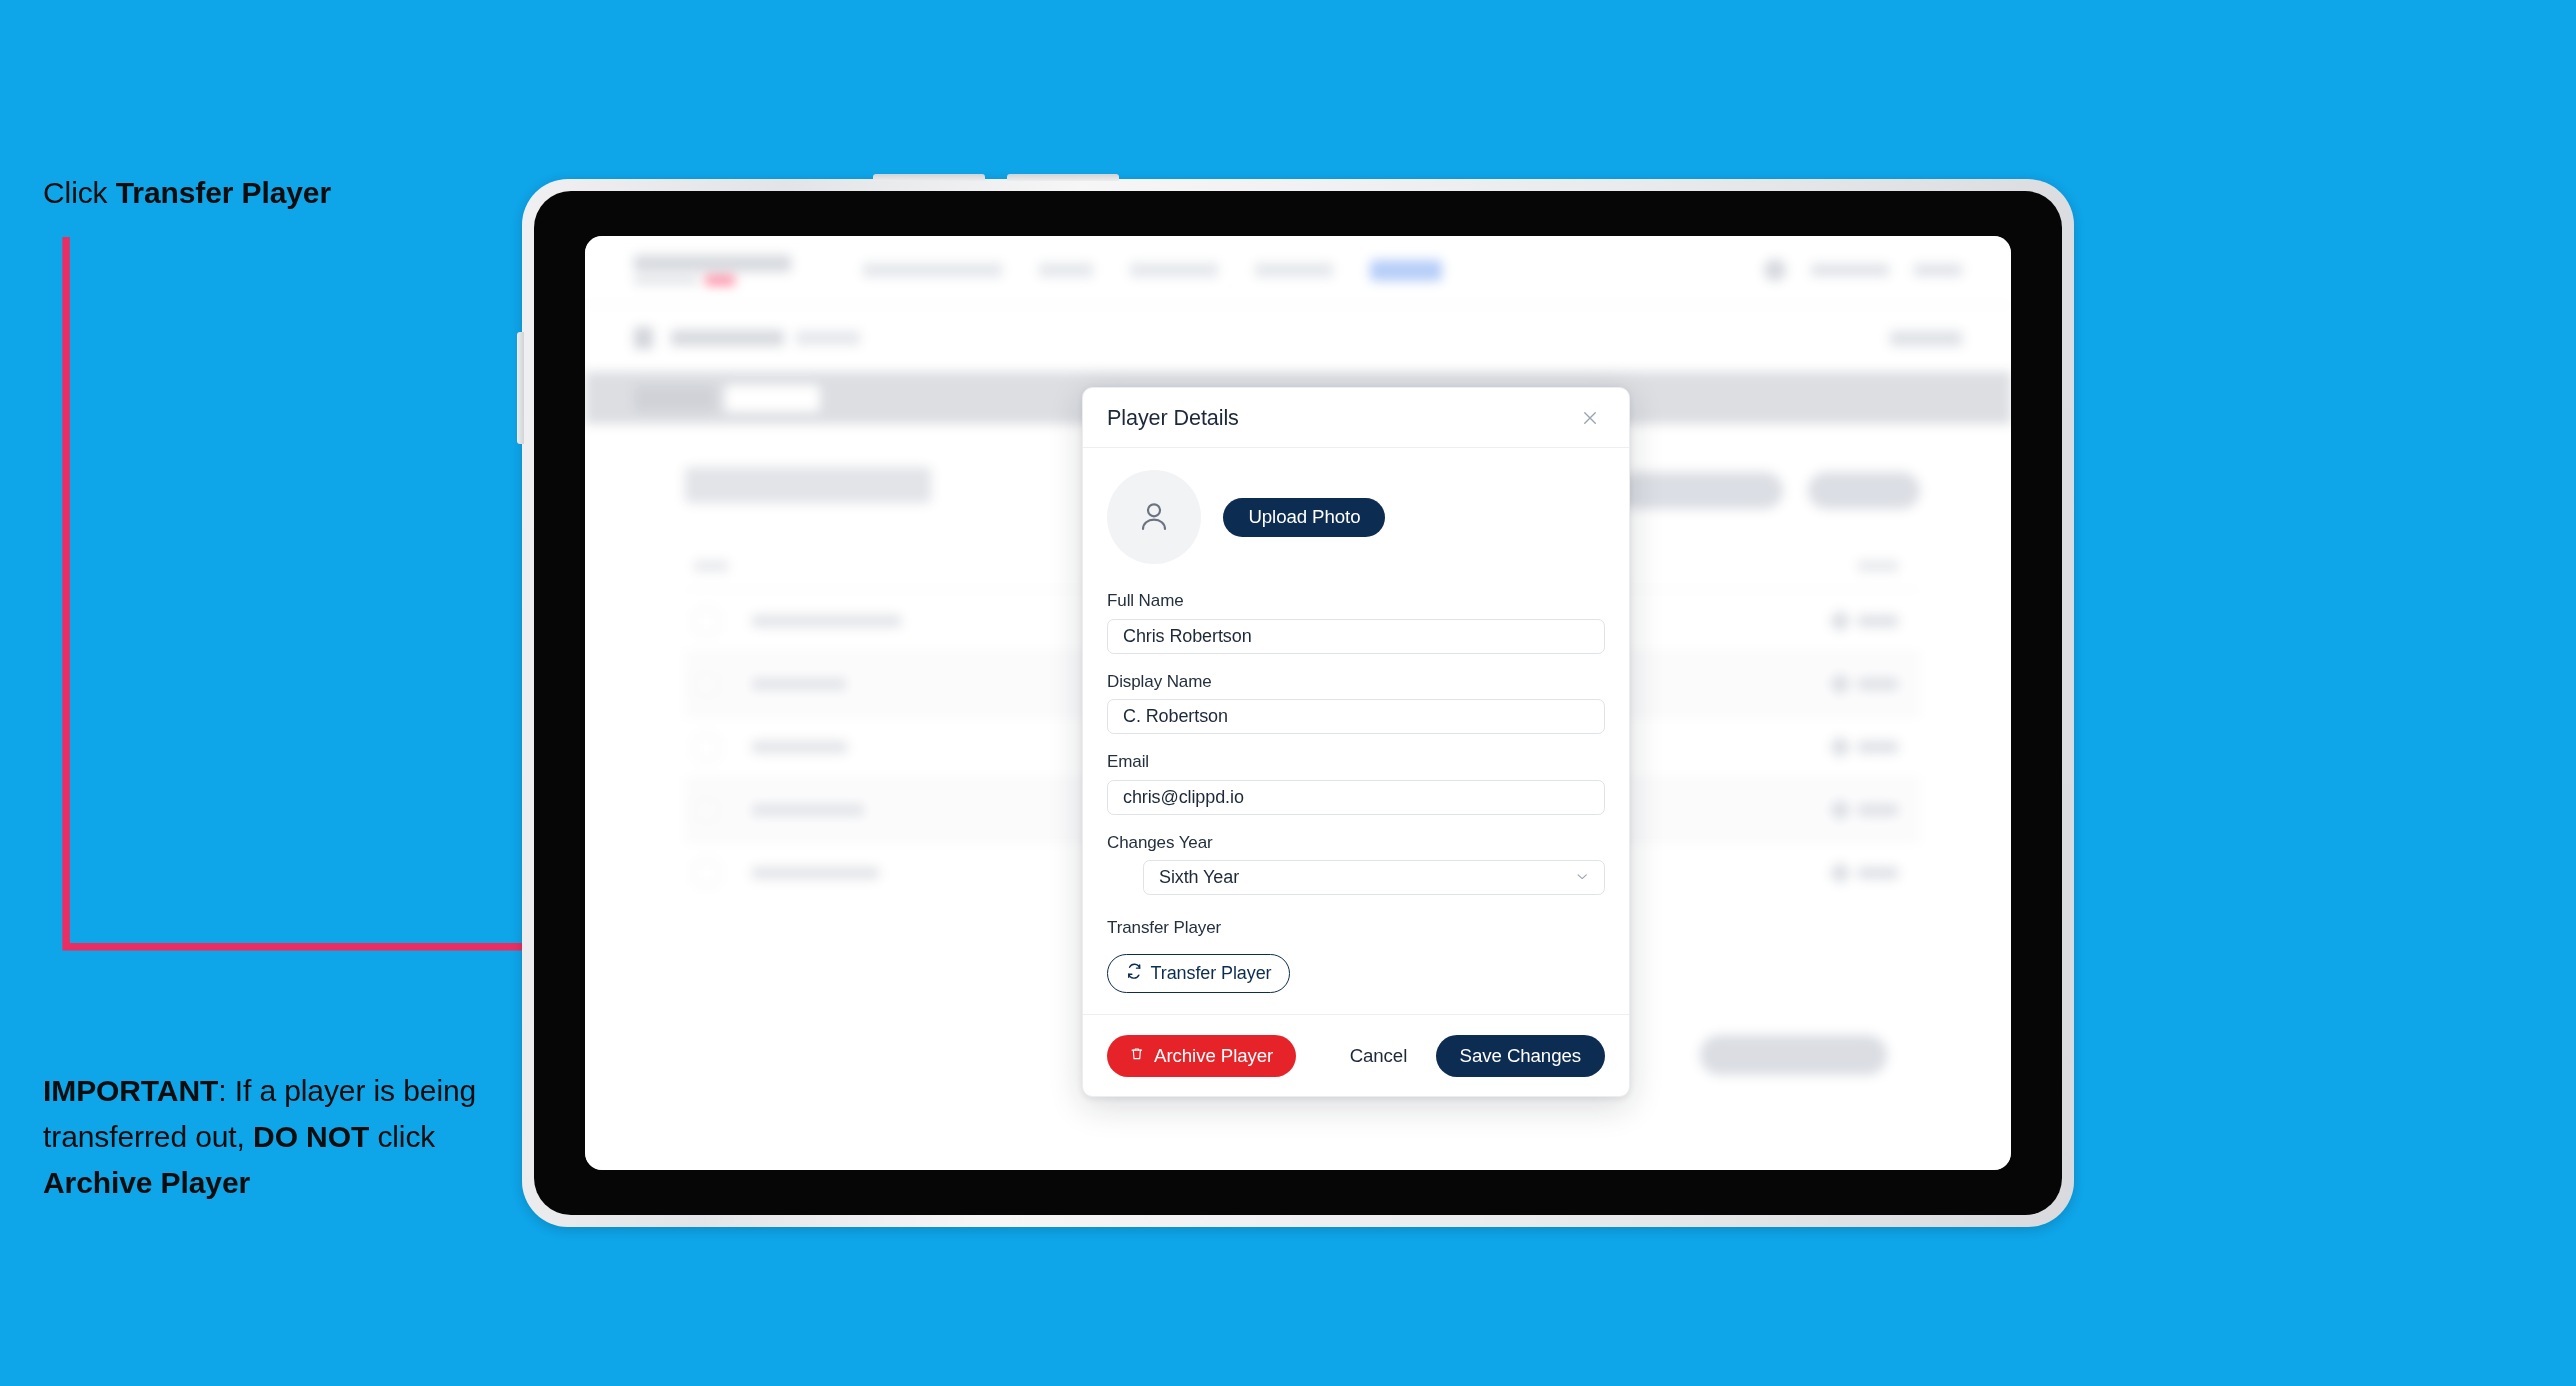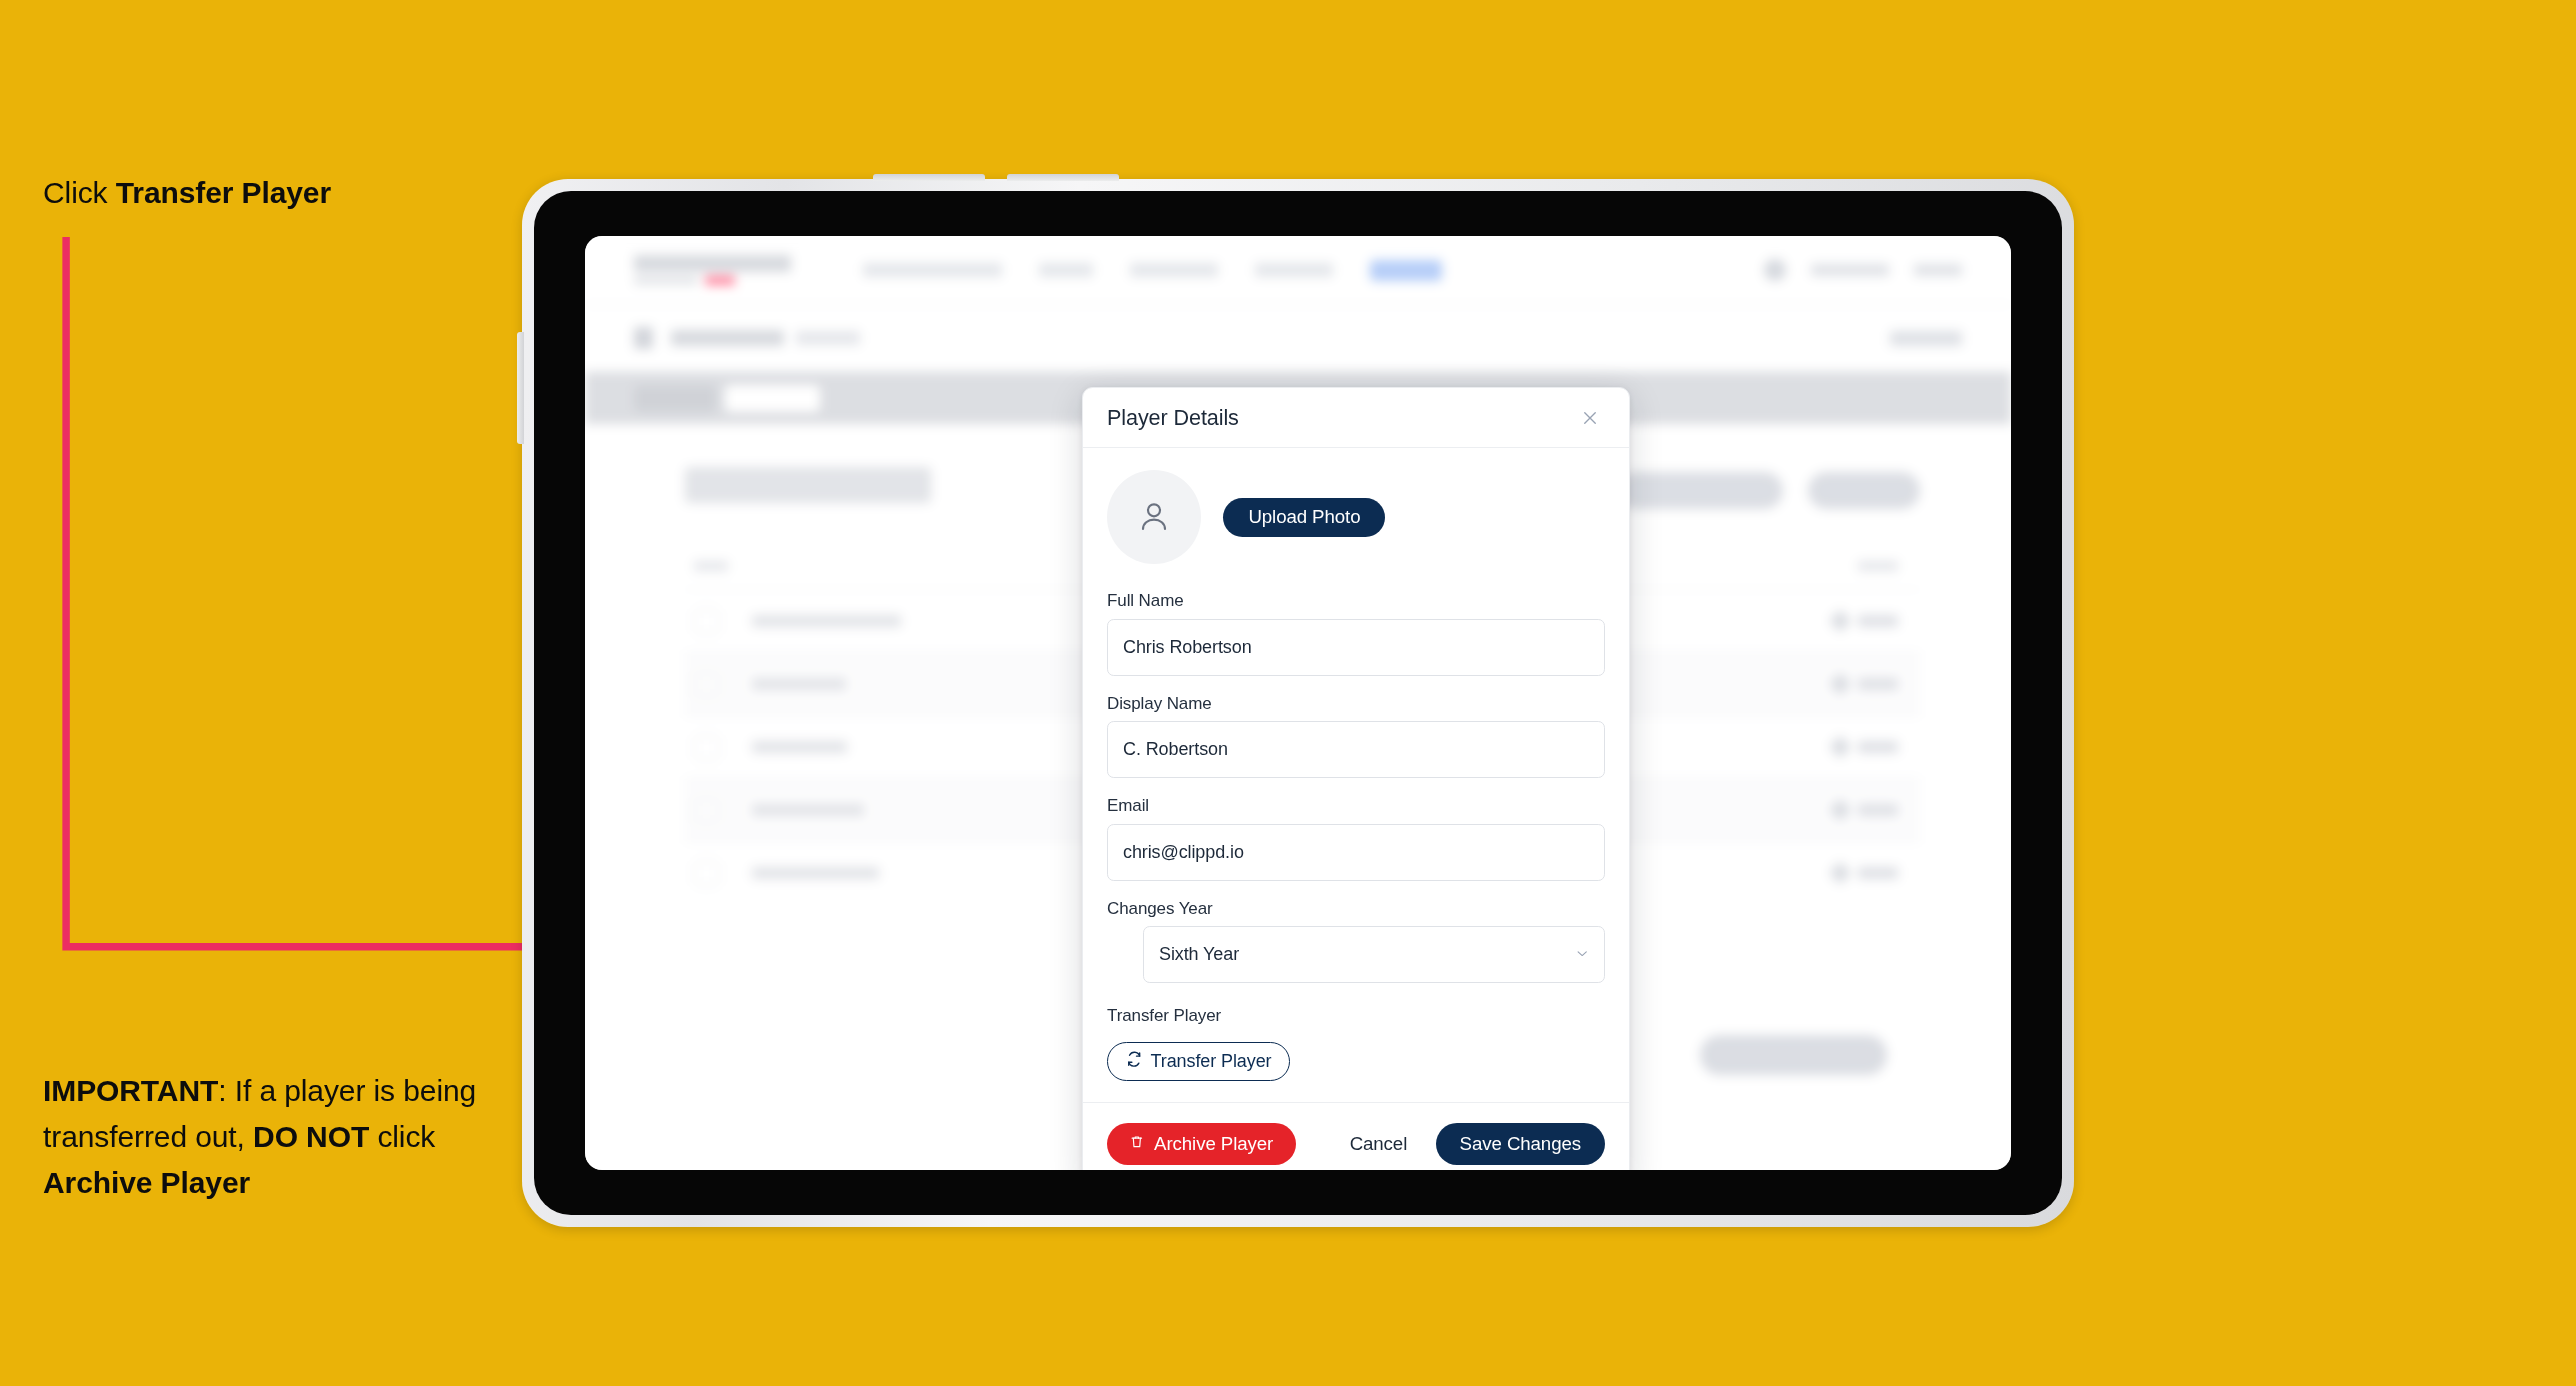--- a/index.html
+++ b/index.html
@@ -9,21 +9,21 @@
     height: 1386px;
     background: #ffffff;
     font-family: "Liberation Sans", sans-serif;
     overflow: hidden;
   }
 
   .page {
     position: relative;
     width: 2576px;
     height: 1386px;
-    background: #eab308;
+    background: #0ea5e9;
   }
 
   
   .annotation-top {
     position: absolute;
     left: 43px;
     top: 174px;
     font-size: 30px;
     line-height: 1.25;
     color: #0d0d0d;
@@ -269,21 +269,21 @@
   .field-label {
     display: block;
     font-size: 17px;
     color: #25303f;
     margin-bottom: 7.5px;
     letter-spacing: -0.1px;
     font-weight: 400;
   }
   .field-input {
     width: 100%;
-    height: 57px;
+    height: 35px;
     border: 0.7px solid #dfe2e7;
     border-radius: 6.7px;
     background: #ffffff;
     padding: 0 15px;
     font-size: 18px;
     color: #1d2939;
     font-family: "Liberation Sans", sans-serif;
     letter-spacing: -0.1px;
   }
   .field-input::placeholder { color: #98a2b3; }

